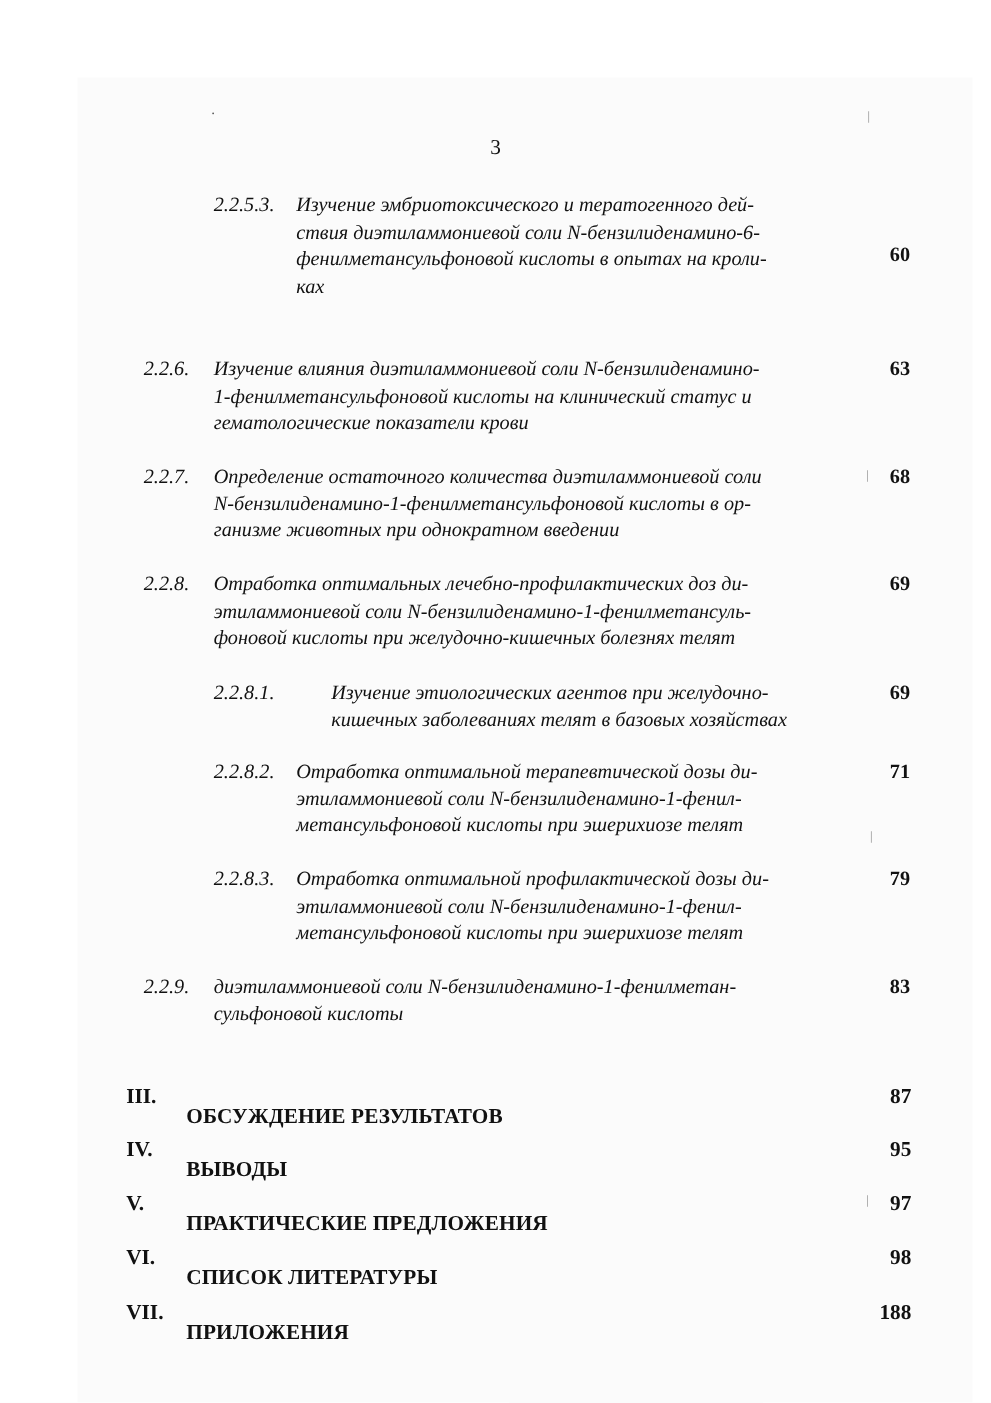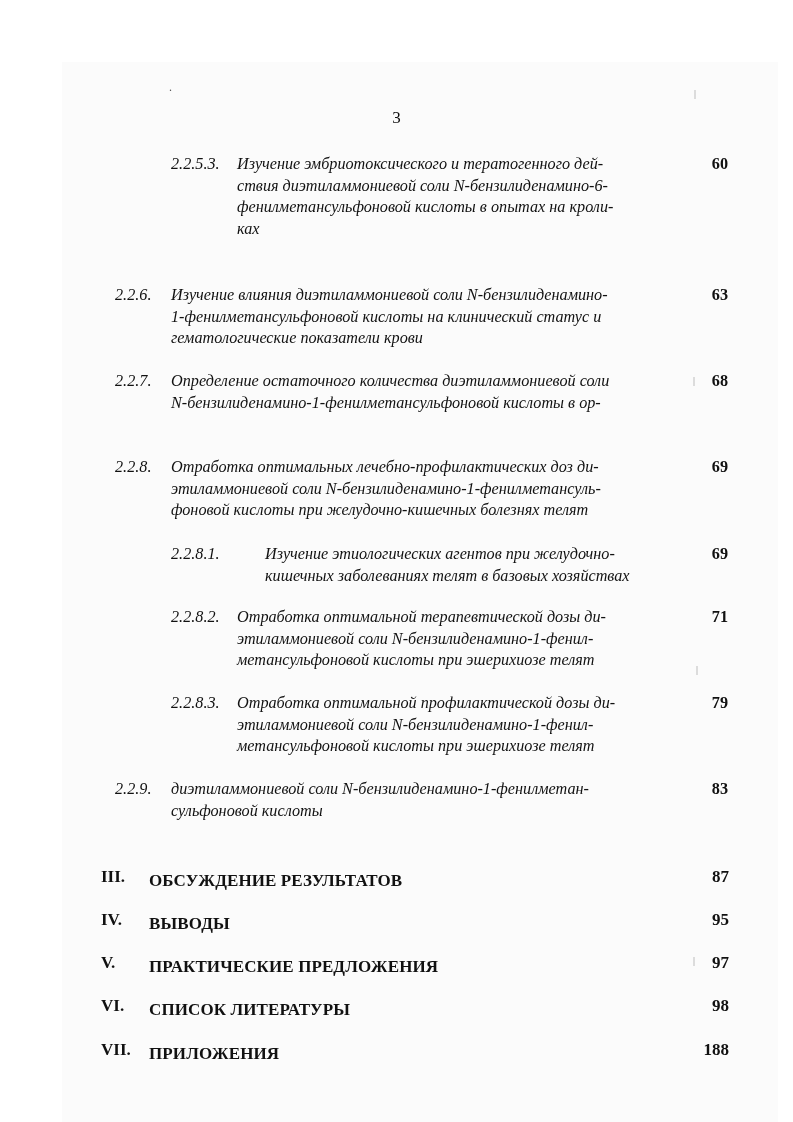--- a/index.html
+++ b/index.html
@@ -7,21 +7,21 @@
          font-family:"Liberation Serif","DejaVu Serif",serif; color:#111; }
   .scan { position:absolute; left:62px; top:62px; width:716px; height:1060px; background:#fbfbfb; }
   .page-num { position:absolute; left:0; width:793px; top:108px; text-align:center; font-size:17px; }
   .stray-mark { position:absolute; font-size:12px; color:#555; }
   .entry { position:absolute; font-style:italic; font-size:16.2px; line-height:21.5px; }
   .entry .num { position:absolute; left:0; top:0; white-space:nowrap; }
   .entry .text { position:absolute; top:0; text-align:justify; text-align-last:left; }
   .entry .pg { position:absolute; top:0; font-style:normal; font-weight:bold; text-align:right; width:40px; }
   .sec { position:absolute; font-weight:bold; font-size:17px; line-height:22px; }
   .sec .roman { position:absolute; left:0; top:0; }
-  .sec .title { position:absolute; left:48px; top:4px; white-space:nowrap; letter-spacing:0.1px; }
+  .sec .title { position:absolute; left:48px; top:16px; white-space:nowrap; letter-spacing:0.1px; }
   .sec .pg { position:absolute; top:0; right:0; text-align:right; }
 </style>
 </head>
 <body>
 
 <div class="scan"></div>
 
 <span class="stray-mark" style="left:169px;top:80px;">.</span>
 <span class="stray-mark" style="left:694px;top:88px;font-size:10px;color:#888;">|</span>
 <span class="stray-mark" style="left:693px;top:375px;font-size:10px;color:#888;">|</span>
@@ -31,38 +31,39 @@
 <div class="page-num">3</div>
 
 <div class="entry" style="left:171px;top:154px;width:560px;">
   <span class="num">2.2.5.3.</span>
   <div class="text" style="left:66px;width:446px;">
     <div>Изучение эмбриотоксического и тератогенного дей-</div>
     <div>ствия диэтиламмониевой соли N-бензилиденамино-6-</div>
     <div>фенилметансульфоновой кислоты в опытах на кроли-</div>
     <div>ках</div>
   </div>
-  <span class="pg" style="left:517px;">60</span>
+  <span class="pg" style="left:517px;margin-top:40px;">60</span>
 </div>
 
 <div class="entry" style="left:115px;top:285px;width:616px;">
   <span class="num">2.2.6.</span>
   <div class="text" style="left:56px;width:513px;">
     <div>Изучение влияния диэтиламмониевой соли N-бензилиденамино-</div>
     <div>1-фенилметансульфоновой кислоты на клинический статус и</div>
     <div>гематологические показатели крови</div>
   </div>
   <span class="pg" style="left:573px;">63</span>
 </div>
 
 <div class="entry" style="left:115px;top:371px;width:616px;">
   <span class="num">2.2.7.</span>
   <div class="text" style="left:56px;width:513px;">
     <div>Определение остаточного количества диэтиламмониевой соли</div>
     <div>N-бензилиденамино-1-фенилметансульфоновой кислоты в ор-</div>
+    <div>ганизме животных при однократном введении</div>
   </div>
   <span class="pg" style="left:573px;">68</span>
 </div>
 
 <div class="entry" style="left:115px;top:457px;width:616px;">
   <span class="num">2.2.8.</span>
   <div class="text" style="left:56px;width:513px;">
     <div>Отработка оптимальных лечебно-профилактических доз ди-</div>
     <div>этиламмониевой соли N-бензилиденамино-1-фенилметансуль-</div>
     <div>фоновой кислоты при желудочно-кишечных болезнях телят</div>

